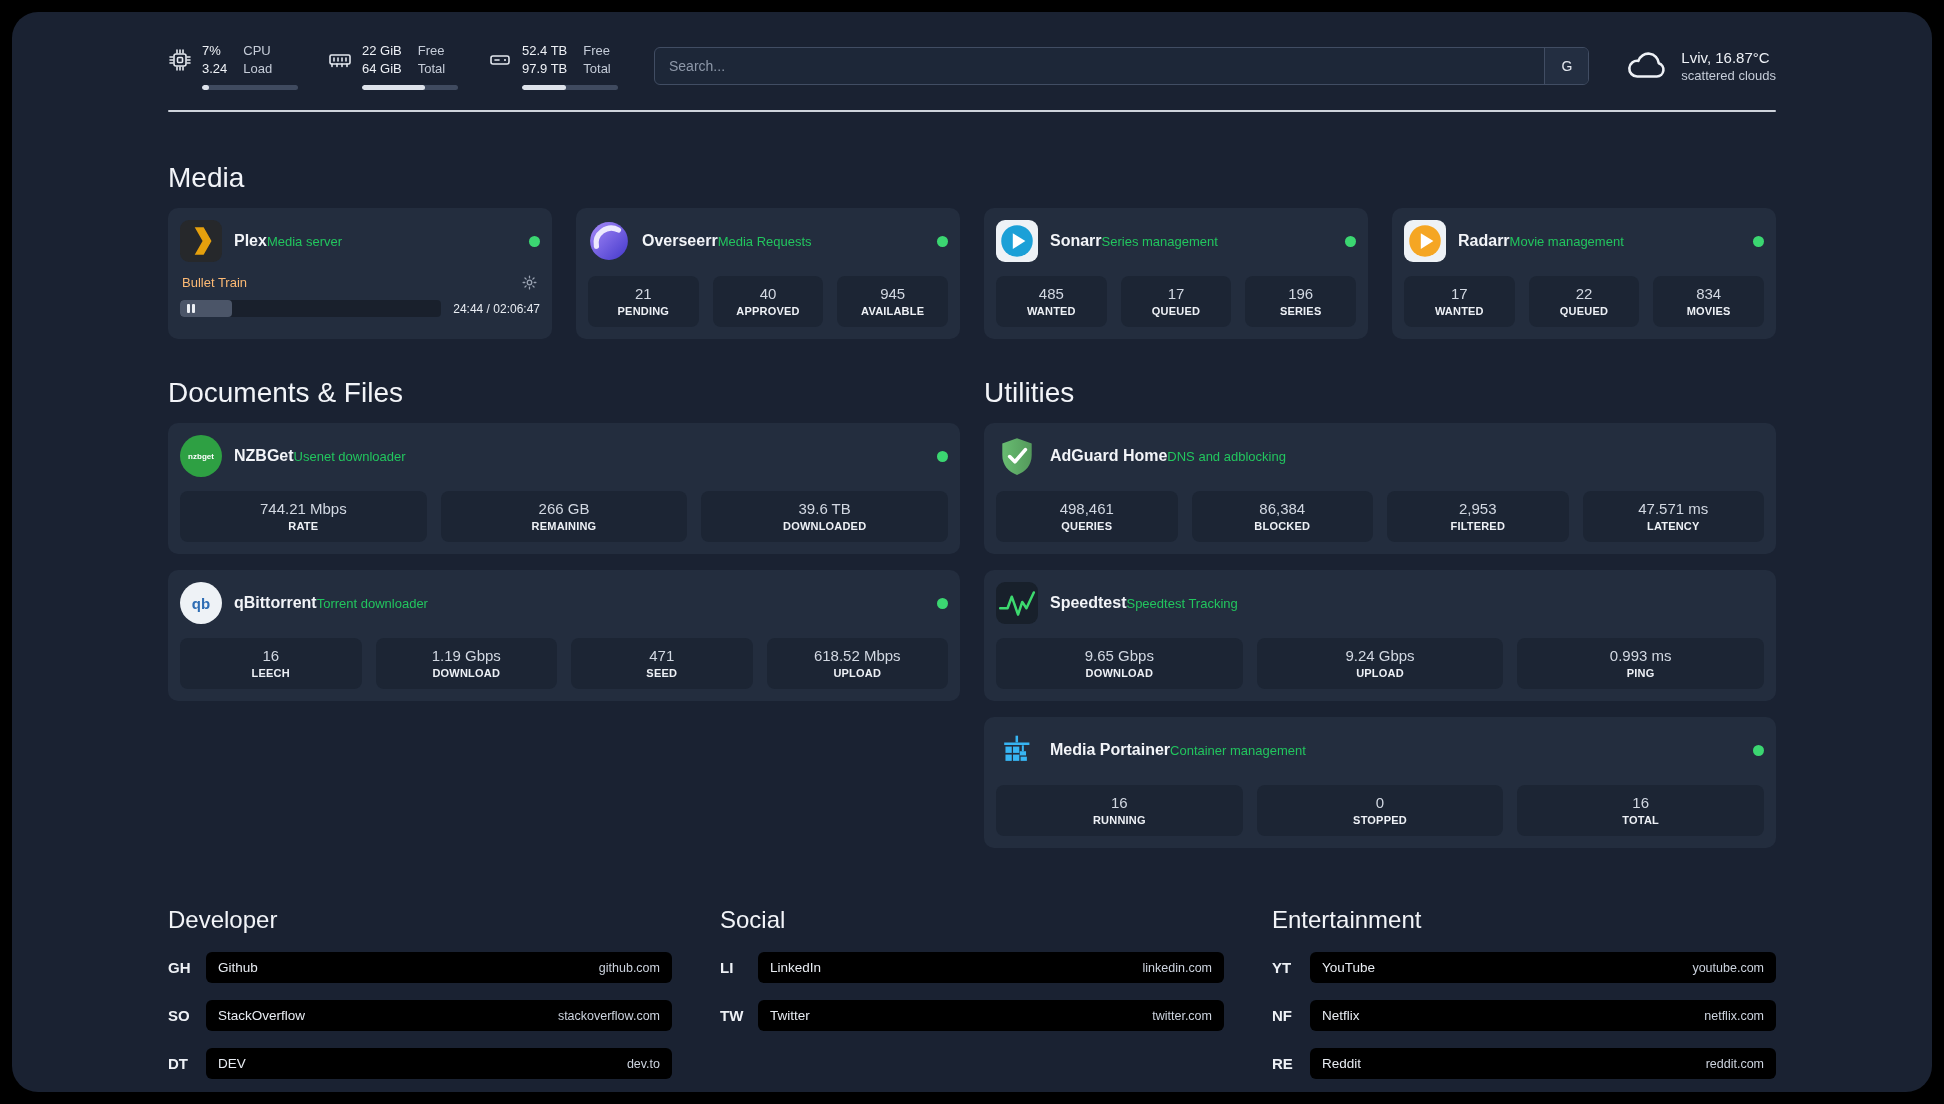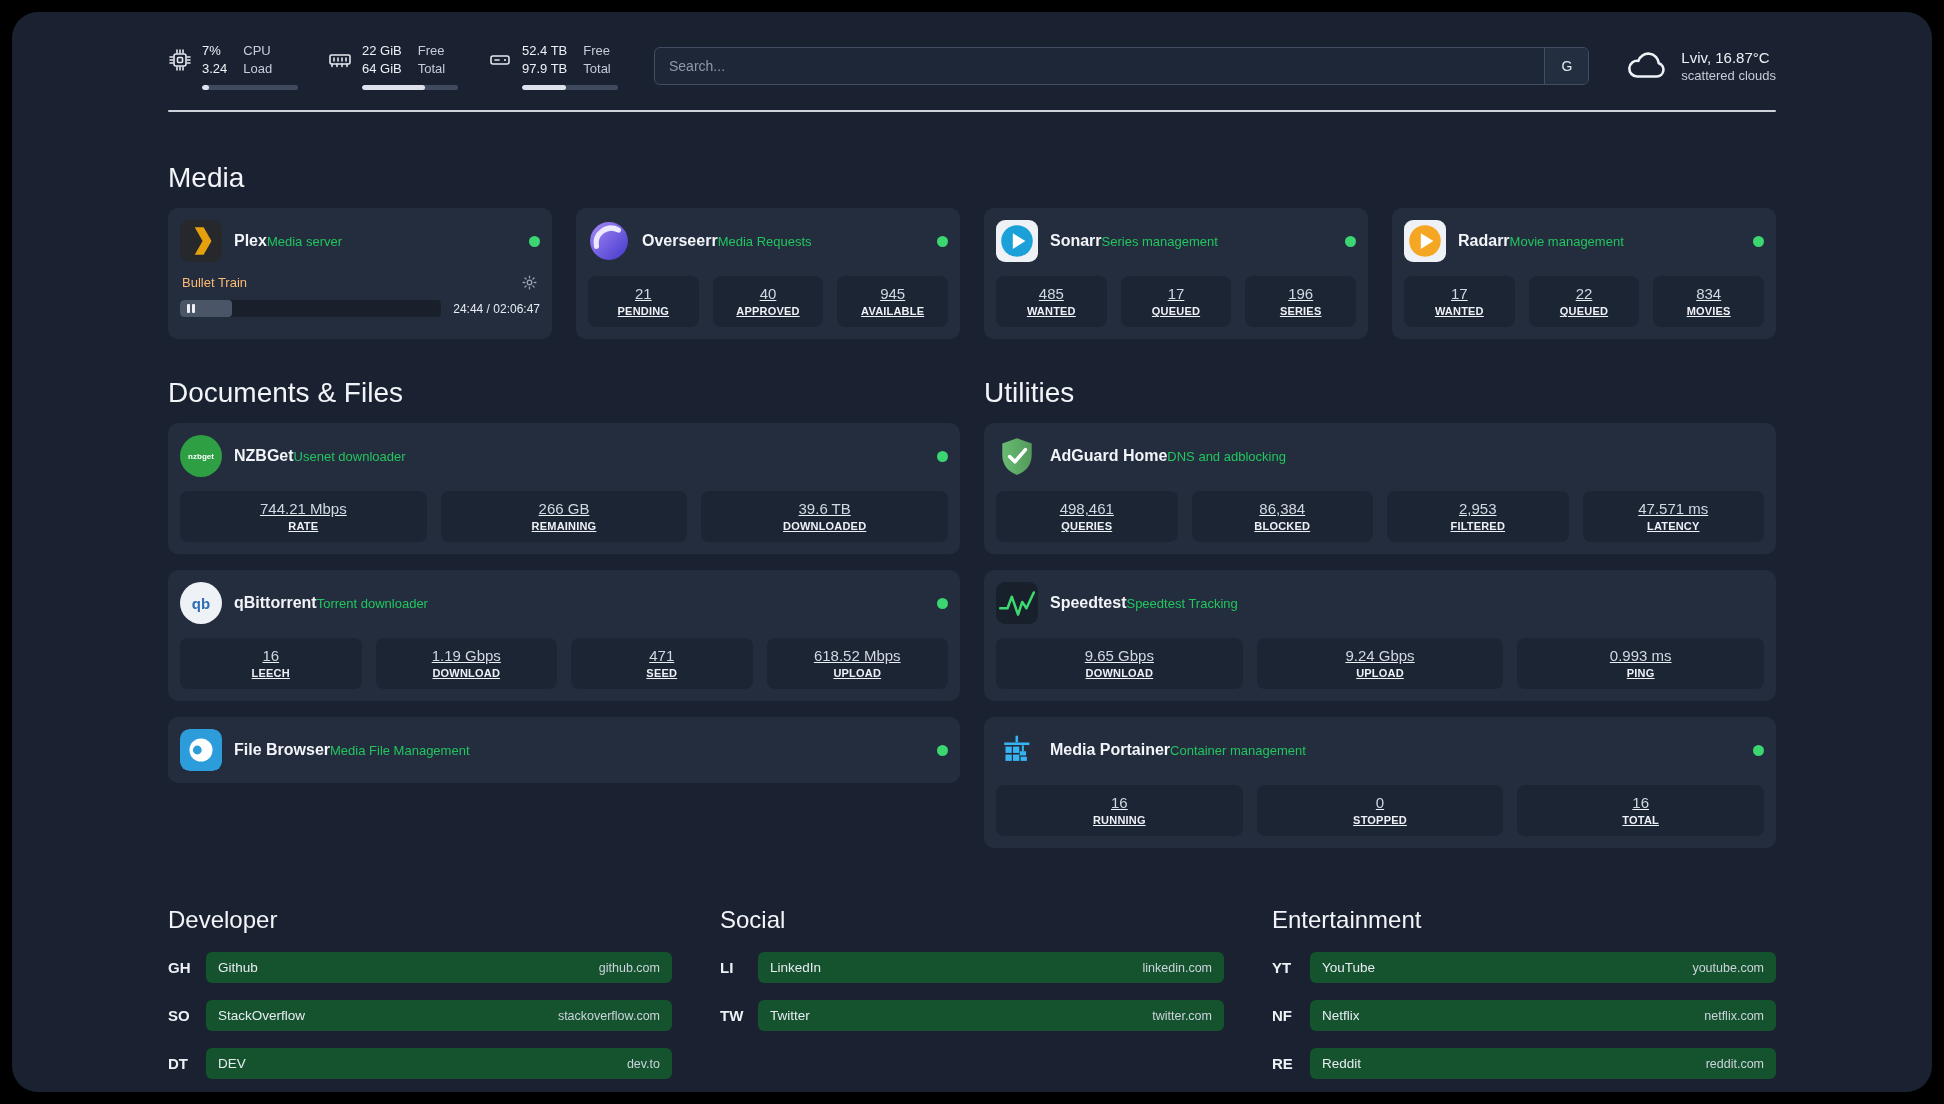--- a/index.html
+++ b/index.html
@@ -44,21 +44,21 @@
   .app-icon svg { width:100%; height:100%; }
   .app-icon.sq-pad svg { width:80%; height:80%; }
   .app-text { display:flex; flex-direction:row; min-width:0; }
   .app-name { font-size:16px; font-weight:600; color:#f2f4f8; white-space:nowrap; }
   .app-sub { font-size:13px; color:#22c55e; margin-top:2px; white-space:nowrap; }
   .status-dot { width:11px; height:11px; border-radius:50%; background:#3bd671; margin-left:auto; flex-shrink:0; }
 
   .stats { display:grid; gap:14px; margin-top:14px; }
   .stats.c3 { grid-template-columns:repeat(3,1fr); }
   .stats.c4 { grid-template-columns:repeat(4,1fr); }
-  .tile { background:#1c2534; border-radius:8px; padding:9px 6px 10px 6px; text-align:center;text-decoration:underline; }
+  .tile { background:#1c2534; border-radius:8px; padding:9px 6px 10px 6px; text-align:center; }
   .tile-value { font-size:15px; color:#d2d8e2; }
   .tile-label { font-size:11px; font-weight:700; color:#eef1f6; margin-top:3px; letter-spacing:.2px; }
 
   
   .np-row { display:flex; align-items:center; margin-top:12px; padding:0 2px; }
   .np-title { flex:1; font-size:13px; color:#fdba74; }
   .np-gear { width:17px; height:17px; color:#9aa3b2; cursor:pointer; }
   .np-gear svg { width:100%; height:100%; }
   .np-progress-row { display:flex; align-items:center; gap:12px; margin-top:9px; }
   .np-track { flex:1; height:17px; border-radius:4px; background:rgba(0,0,0,.28); position:relative; overflow:hidden; }
@@ -78,21 +78,21 @@
   .icn-fb { background:transparent; }
   .icn-speed { background:#18202b; }
   .icn-nzb { background:#2ea043; border-radius:50%; color:#fff; font-size:8px; font-weight:700; }
   .icn-qb { background:#eef2f6; border-radius:50%; color:#2e6db4; font-size:15px; font-weight:700; }
 
   
   .bookmarks { display:grid; grid-template-columns:1fr 1fr 1fr; gap:48px; margin:58px 156px 0 156px; align-items:start; }
   .bm-title { font-size:24px; font-weight:500; color:#f2f4f8; margin-bottom:18px; }
   .bm-row { display:flex; align-items:center; gap:4px; margin-bottom:17px; }
   .bm-abbr { width:34px; font-size:15px; font-weight:600; color:#eef1f6; flex-shrink:0; }
-  .bm-pill { flex:1; display:flex; align-items:center; justify-content:space-between; background:#14532d; border-radius:6px; height:31px; padding:0 12px; cursor:pointer; }
+  .bm-pill { flex:1; display:flex; align-items:center; justify-content:space-between; background:#000000; border-radius:6px; height:31px; padding:0 12px; cursor:pointer; }
   .bm-name { font-size:13.5px; color:#e8ecf2; }
   .bm-url { font-size:12.5px; color:#ccd3de; }
 </style>
 </head>
 <body>
 
 <div class="dashboard">
 
   <header class="topbar">
     <div class="metrics">
@@ -387,36 +387,20 @@
               <div class="tile-value">471</div>
               <div class="tile-label">SEED</div>
             </div>
             <div class="tile">
               <div class="tile-value">618.52 Mbps</div>
               <div class="tile-label">UPLOAD</div>
             </div>
           </div>
         </div>
 
-        <div class="card">
-          <div class="card-header">
-            <span class="app-icon icn-fb">
-              <svg viewBox="0 0 40 40">
-                  <rect width="40" height="40" rx="9" fill="#2d9cdb"></rect>
-                  <circle cx="20" cy="20" r="11" fill="#fff"></circle>
-                  <circle cx="16.5" cy="20" r="4.2" fill="#2d9cdb"></circle>
-                </svg>
-            </span>
-            <div class="app-text">
-              <span class="app-name">File Browser</span>
-              <span class="app-sub">Media File Management</span>
-            </div>
-            <span class="status-dot"></span>
-          </div>
-        </div>
 
       </div>
     </section>
 
     <section>
       <h2 class="section-title">Utilities</h2>
       <div class="col-stack">
 
         <div class="card">
           <div class="card-header">

